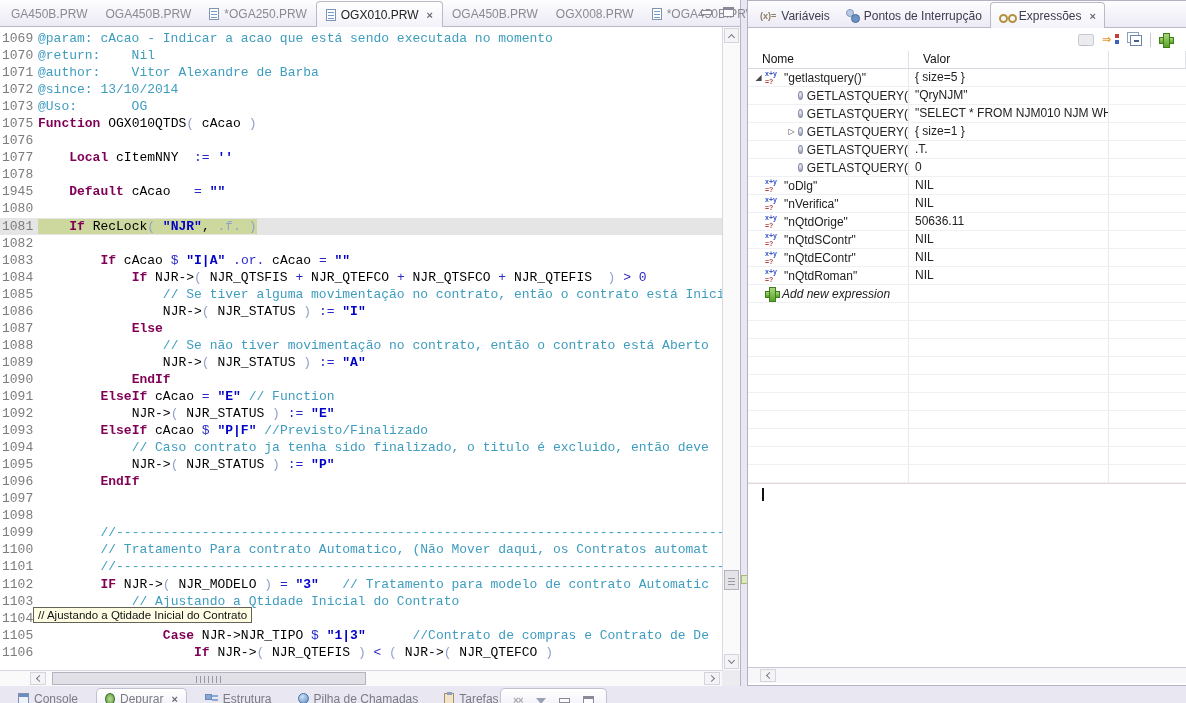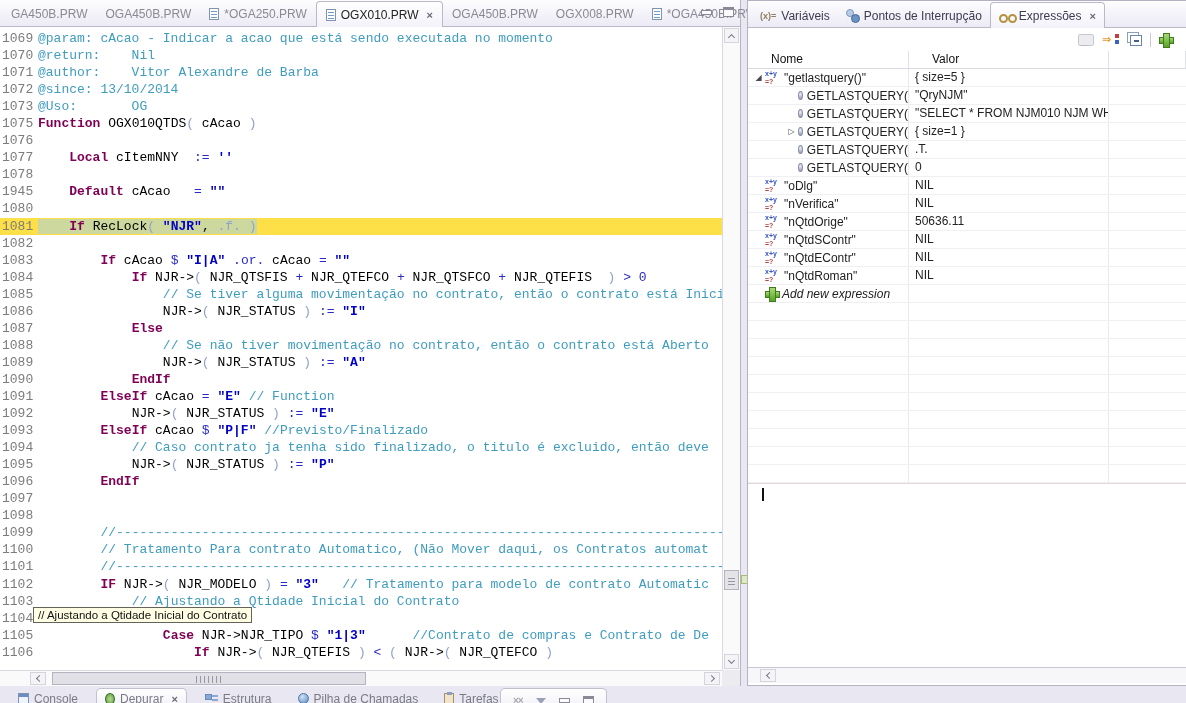--- a/index.html
+++ b/index.html
@@ -17,21 +17,21 @@
   .wctls{position:absolute;right:6px;top:7px;display:flex;gap:11px;align-items:center}
   .wctl-min{width:11px;height:5px;border:1px solid #8a8a96;background:#fbfbfd}
   .wctl-max{width:11px;height:10px;border:1px solid #8a8a96;background:#fbfbfd;position:relative}
   .wctl-max:before{content:"";position:absolute;left:0;right:0;top:0;height:2px;background:#8a8a96}
 
   .ecode{position:absolute;left:0;top:27px;width:722px;height:643px;background:#fff;overflow:hidden;padding-top:3px}
   .code-line{height:17.05px;line-height:17.05px;display:flex;white-space:pre;
              font-family:"Liberation Mono",monospace;font-size:13px}
   .gutter{flex:0 0 38px;color:#7c7c7c;padding-left:2px}
   .lt{flex:1;white-space:pre;overflow:hidden}
-  .code-line.hl{background:#fde047}
+  .code-line.hl{background:#e5e5e5}
   .code-line.hl .gbg{background:#ccd89e}
   .tok-kw{color:#7F0055;font-weight:bold}
   .tok-cm{color:#3E9CBF}
   .tok-st{color:#0000C8;font-weight:bold}
   .tok-op{color:#2929C8}
   .tok-gr{color:#92A3C8}
   .tok-pl{color:#000}
 
   .tooltip{position:absolute;left:33px;top:580px;background:#FFFEE4;border:1px solid #63635a;
            padding:1px 4px;font-size:11.5px;color:#111;white-space:nowrap;z-index:9}
@@ -67,21 +67,21 @@
   
   .rpanel{position:absolute;left:747px;top:0;width:439px;height:686px;background:#fff;border:1px solid #b2b2c4;border-right:none}
   .rtabs{height:27px;display:flex;align-items:flex-end;background:linear-gradient(#fdfdfe,#eceaf5);
          border-bottom:1px solid #b9b9c9;padding-left:4px}
   .rtab{height:23px;display:flex;align-items:center;gap:5px;padding:0 8px;color:#3c3c50;white-space:nowrap}
   .rtab.active{background:linear-gradient(#ffffff,#f3f2fa);border:1px solid #b9b9c9;border-bottom:none;
                border-radius:4px 4px 0 0;height:26px;margin-bottom:-1px}
   .rtoolbar{height:23px;display:flex;align-items:center;justify-content:flex-end;gap:8px;padding-right:14px;background:#fff}
   .tsep{width:1px;height:14px;background:#c8c8d4}
   .rheader{height:18px;display:grid;grid-template-columns:161px 200px auto;border-bottom:1px solid #d8d8e0;background:#fff}
-  .rheader div{padding-left:23px;line-height:17px;border-right:1px solid #e0e0e8;color:#111}
+  .rheader div{padding-left:14px;line-height:17px;border-right:1px solid #e0e0e8;color:#111}
   .rrows{height:414px;overflow:hidden}
   .rrow{height:18px;display:grid;grid-template-columns:161px 200px auto;border-bottom:1px solid #f0f0f4}
   .cell-name{display:flex;align-items:center;border-right:1px solid #e8e8ee;overflow:hidden;white-space:nowrap}
   .cell-val{padding-left:6px;line-height:17px;border-right:1px solid #e8e8ee;overflow:hidden;white-space:nowrap}
   .twisty{flex:0 0 13px;text-align:center;font-size:8px;color:#4a4a50}
   .ind0{padding-left:4px}.ind1{padding-left:37px}
   .nm{margin-left:4px}
   .italic{font-style:italic}
   .rdetail{height:184px;border-top:1px solid #e6d6da;position:relative;background:#fff}
   .caret{position:absolute;left:14px;top:4px;width:2px;height:13px;background:#111}

